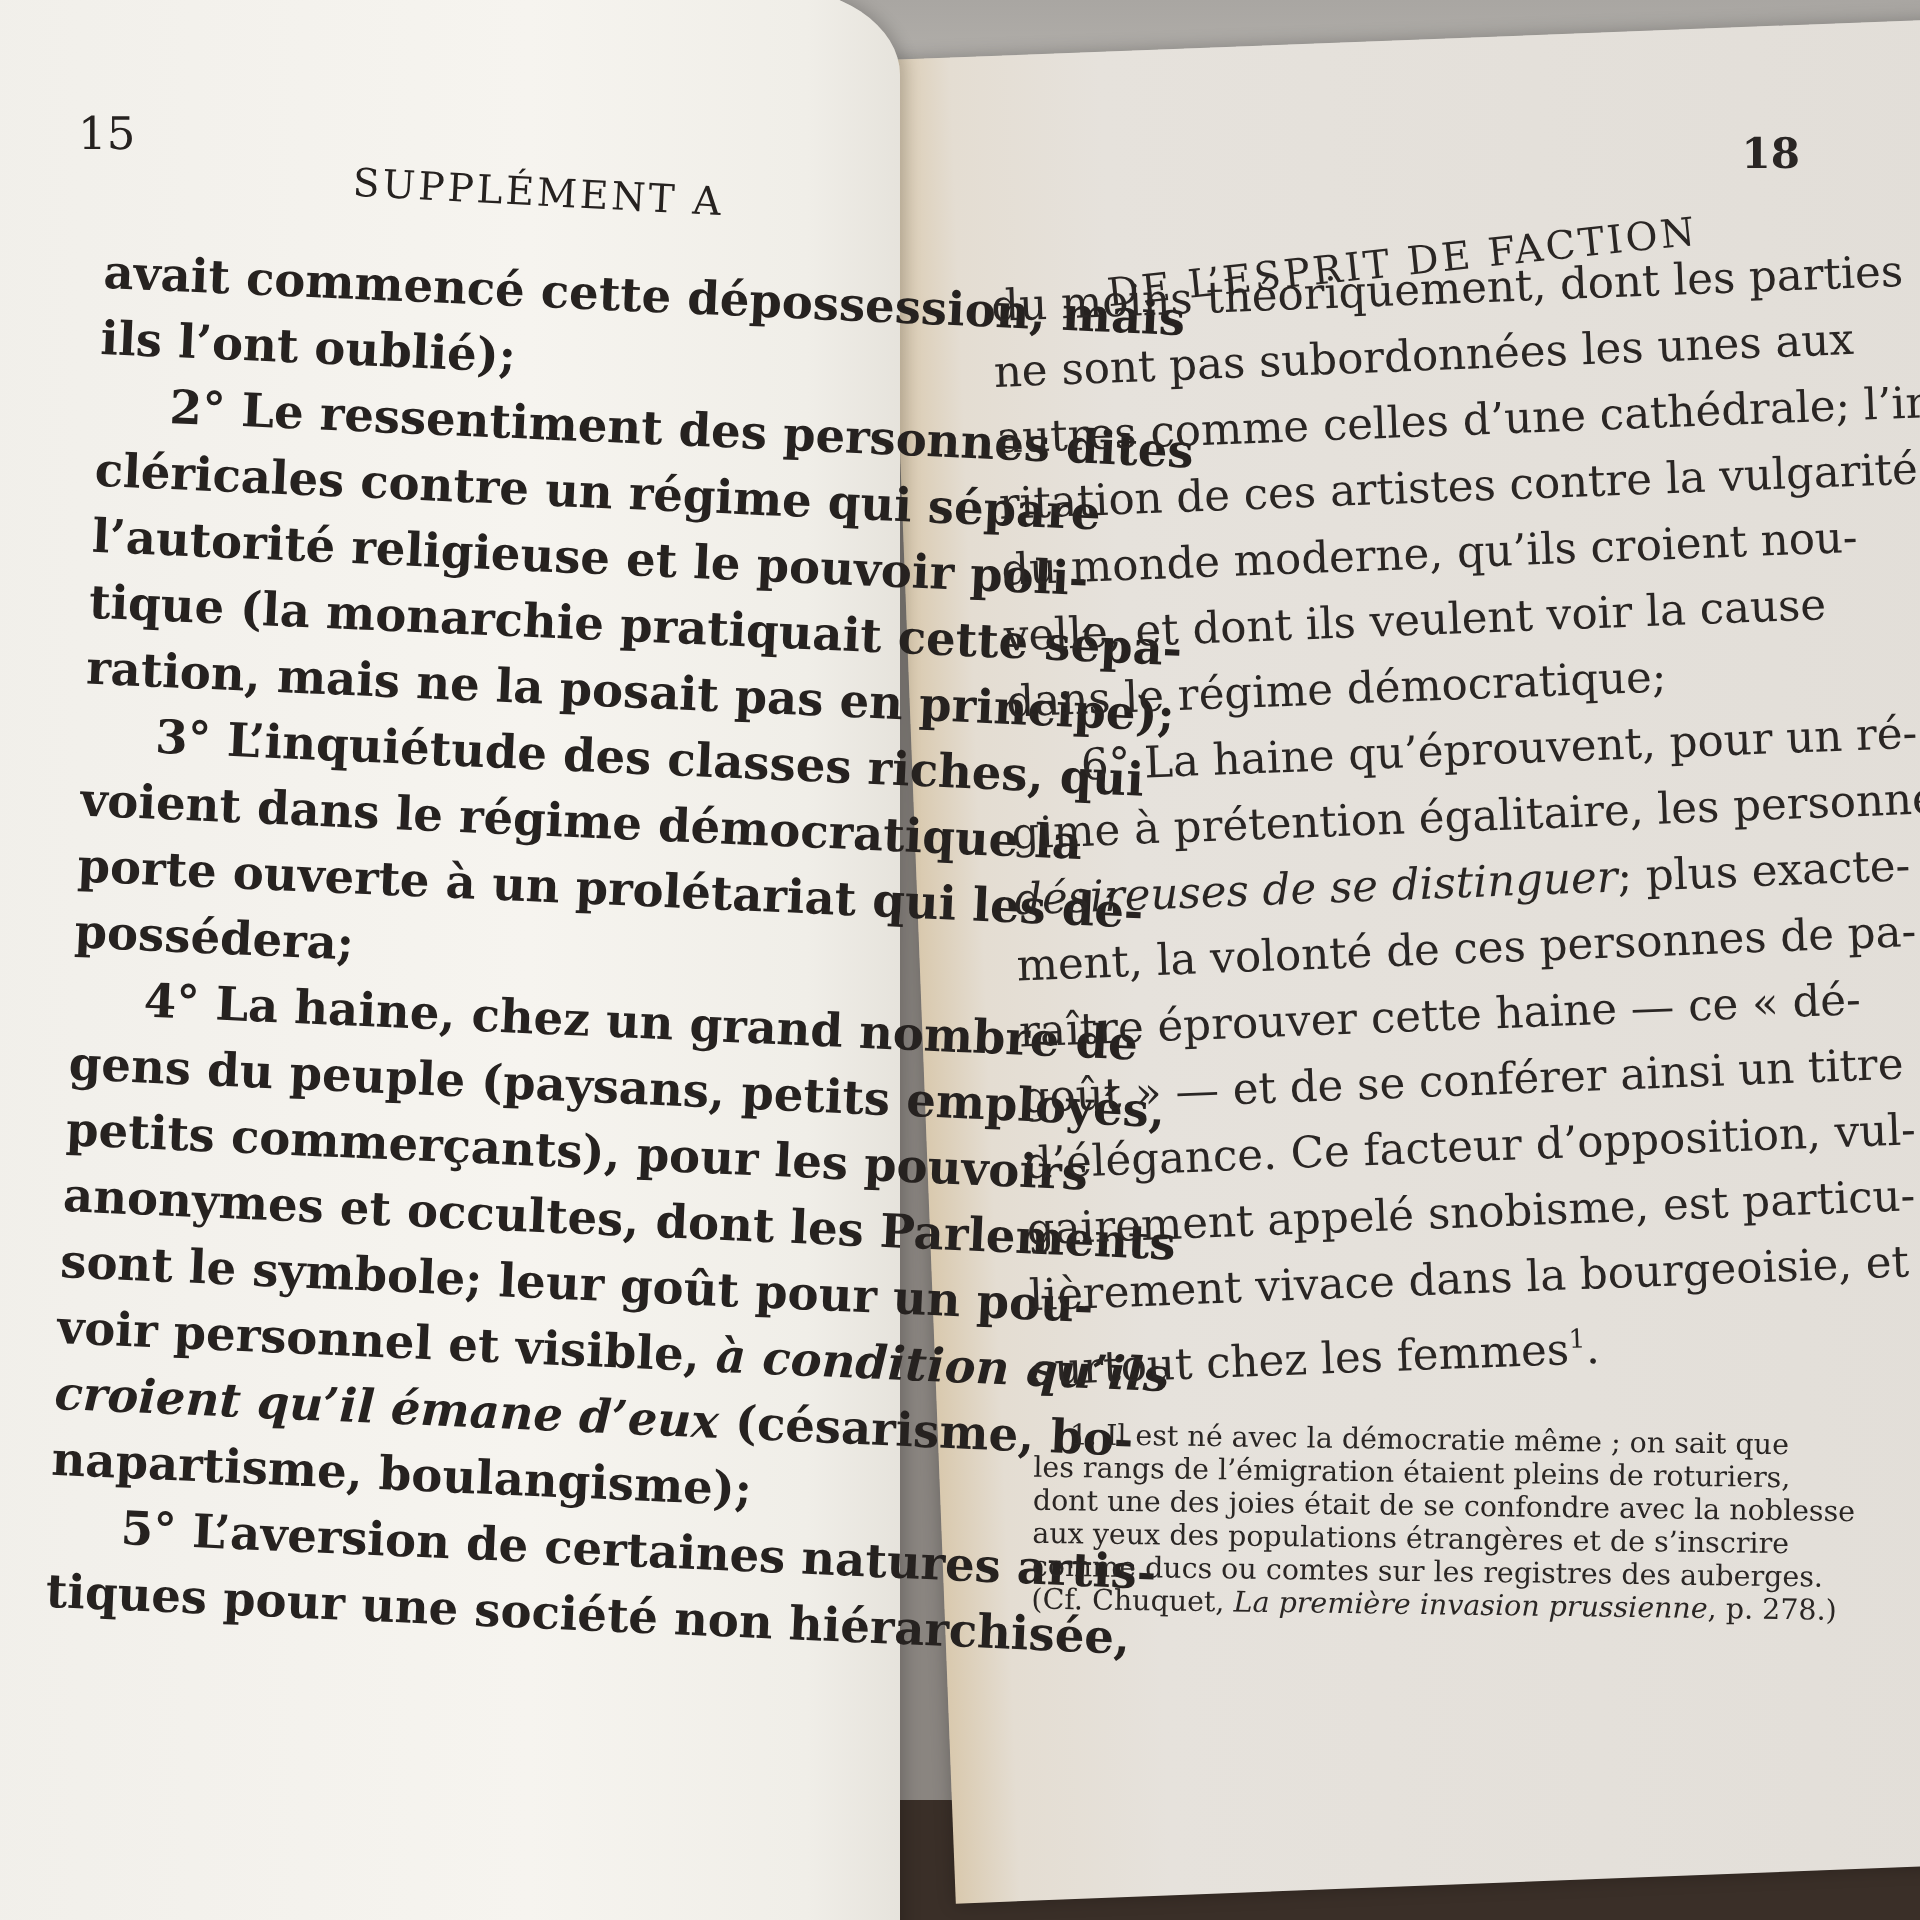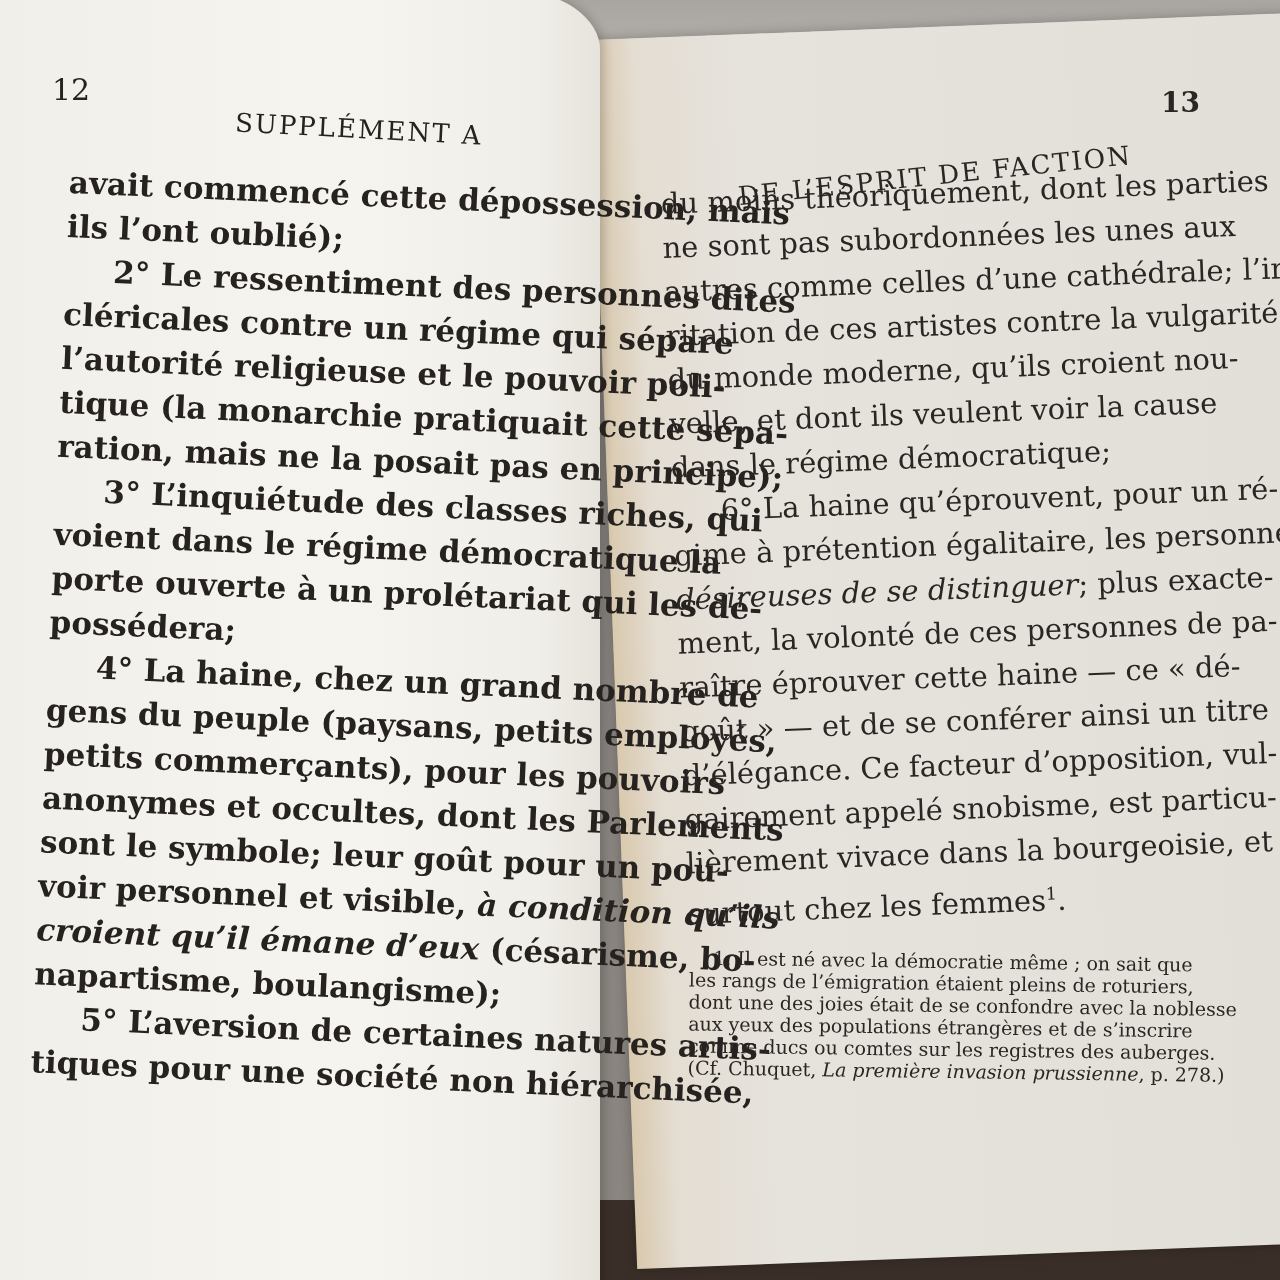--- a/index.html
+++ b/index.html
@@ -59,21 +59,21 @@
 </head>
 <body>
 
 <div class="backdrop-top"></div>
 <div class="backdrop-bottom"></div>
 
 <div class="page-right"></div>
 <div class="page-left"></div>
 
 <div class="content-left">
-  <div class="folio folio-left">12</div>
+  <div class="folio folio-left">15</div>
   <div class="running-head rh-left">SUPPLÉMENT A</div>
   <div class="left-text">
     <span class="line">avait commencé cette dépossession, mais</span>
     <span class="line">ils l’ont oublié);</span>
     <span class="line indent">2° Le ressentiment des personnes dites</span>
     <span class="line">cléricales contre un régime qui sépare</span>
     <span class="line">l’autorité religieuse et le pouvoir poli-</span>
     <span class="line">tique (la monarchie pratiquait cette sépa-</span>
     <span class="line">ration, mais ne la posait pas en principe);</span>
     <span class="line indent">3° L’inquiétude des classes riches, qui</span>
@@ -87,21 +87,21 @@
     <span class="line">sont le symbole; leur goût pour un pou-</span>
     <span class="line"><span>voir personnel et visible, </span><span class="ital">à condition qu’ils</span></span>
     <span class="line"><span class="ital">croient qu’il émane d’eux</span><span> (césarisme, bo-</span></span>
     <span class="line">napartisme, boulangisme);</span>
     <span class="line indent">5° L’aversion de certaines natures artis-</span>
     <span class="line">tiques pour une société non hiérarchisée,</span>
   </div>
 </div>
 
 <div class="content-right">
-  <div class="folio folio-right">13</div>
+  <div class="folio folio-right">18</div>
   <div class="running-head rh-right">DE L’ESPRIT DE FACTION</div>
   <div class="right-text">
     <span class="line">du moins théoriquement, dont les parties</span>
     <span class="line">ne sont pas subordonnées les unes aux</span>
     <span class="line">autres comme celles d’une cathédrale; l’ir-</span>
     <span class="line">ritation de ces artistes contre la vulgarité</span>
     <span class="line">du monde moderne, qu’ils croient nou-</span>
     <span class="line">velle, et dont ils veulent voir la cause</span>
     <span class="line">dans le régime démocratique;</span>
     <span class="line indent">6° La haine qu’éprouvent, pour un ré-</span>

